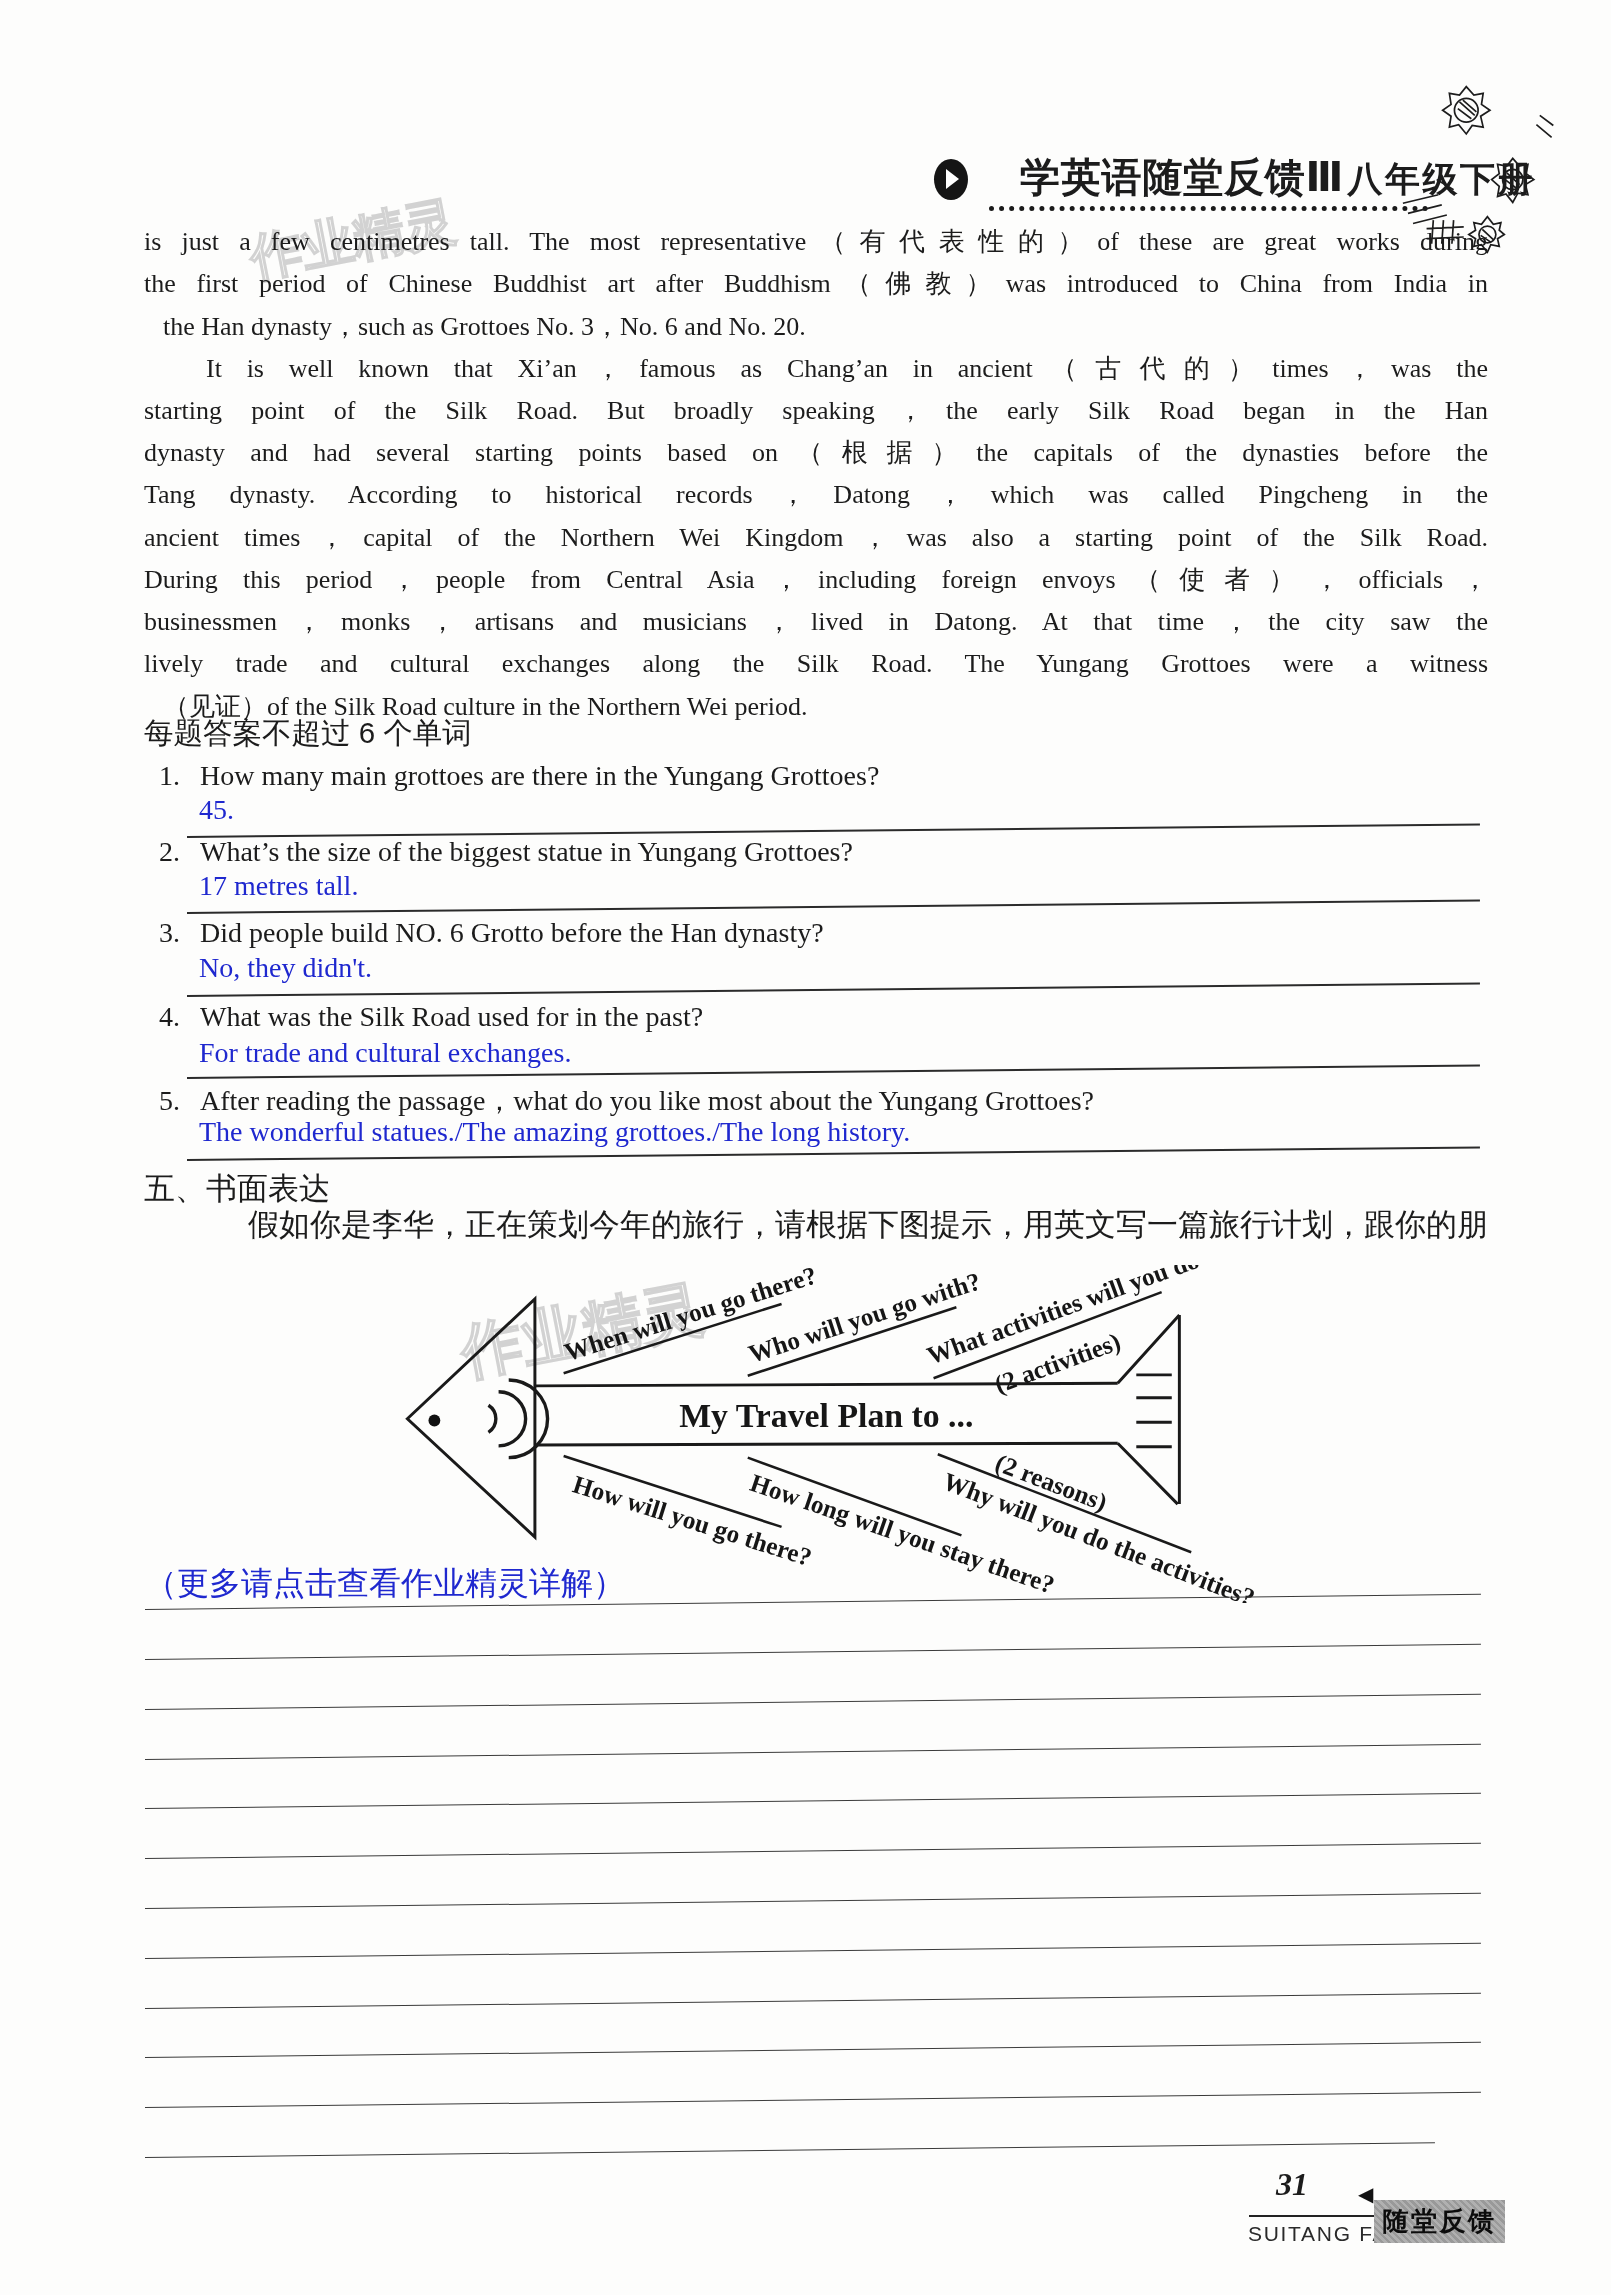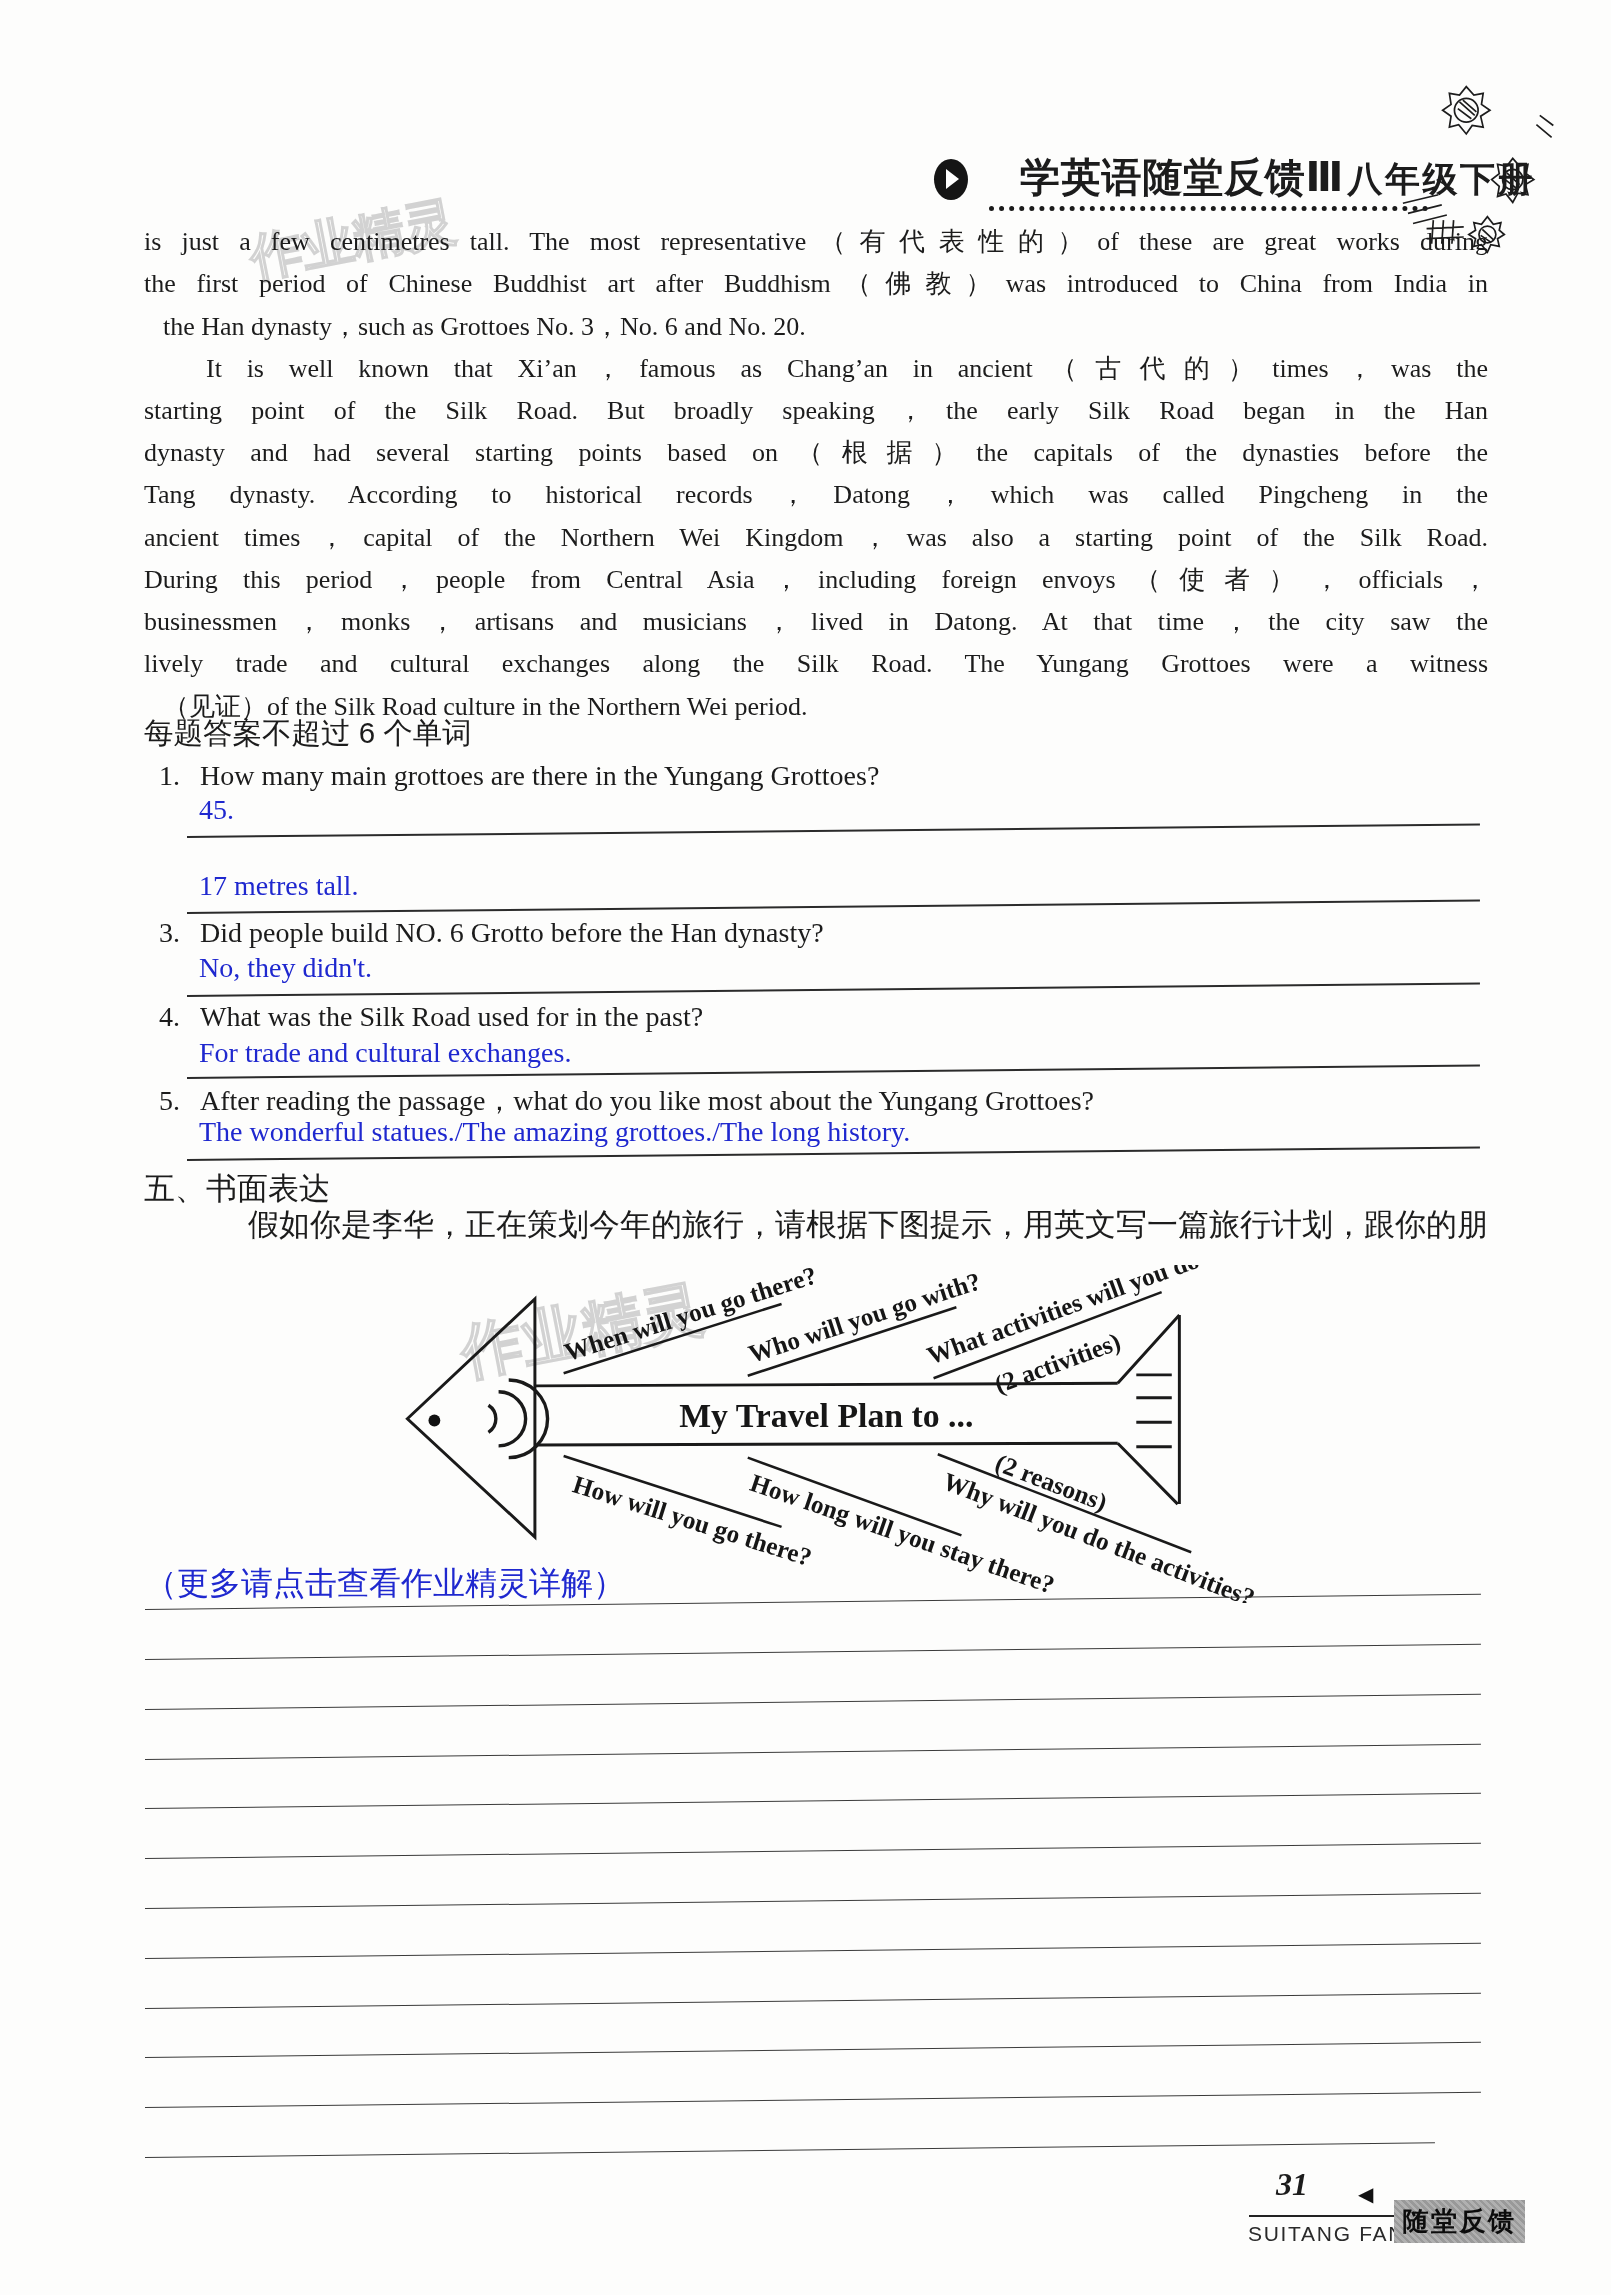--- a/index.html
+++ b/index.html
@@ -44,21 +44,21 @@
   .fish{position:absolute;left:355px;top:1265px;}
   
   .pg-num{position:absolute;left:1276px;top:2166px;font-size:32px;font-weight:bold;font-style:italic;}
   .back-arrow{position:absolute;left:1358px;top:2182px;font-size:20px;color:#111;}
   .brand-line{position:absolute;left:1249px;top:2215px;width:182px;border-top:2.5px solid #222;}
   .brand-latin{position:absolute;left:1248px;top:2222px;font-family:"Liberation Sans",sans-serif;
                font-size:21px;letter-spacing:1.7px;color:#2a2a2a;white-space:nowrap;}
   .brand-badge{position:absolute;left:1374px;top:2200px;padding:4.2px 8.4px;font-size:26px;font-weight:bold;
                letter-spacing:2.5px;color:#0c0c0c;white-space:nowrap;
                font-family:"Liberation Sans",sans-serif;
-               background:repeating-linear-gradient(45deg,#999 0 2.5px,#b0b0b0 2.5px 5px);margin-left:20px;}
+               background:repeating-linear-gradient(45deg,#999 0 2.5px,#b0b0b0 2.5px 5px);}
   svg text{font-family:"Liberation Serif","DejaVu Serif",serif;fill:#161616;}
 </style>
 </head>
 <body>
 
 <div class="page">
 
   <span class="play-icon"></span>
   <div class="hdr-title">
     <span class="hdr-main">学英语随堂反馈Ⅲ</span>
@@ -99,20 +99,23 @@
   <div class="pline end" style="top:686px">（见证）of the Silk Road culture in the Northern Wei period.</div>
 
   <div class="h-cn" style="top:714px">每题答案不超过 6 个单词</div>
 
   <div class="q-row" style="top:760px">
     <span class="q-num">1.</span><span>How many main grottoes are there in the Yungang Grottoes?</span>
   </div>
   <div class="a-row" style="top:794px">45.</div>
   <div class="u-line" style="top:836px"></div>
 
+  <div class="q-row" style="top:836px">
+    <span class="q-num">2.</span><span>What’s the size of the biggest statue in Yungang Grottoes?</span>
+  </div>
   <div class="a-row" style="top:870px">17 metres tall.</div>
   <div class="u-line" style="top:912px"></div>
 
   <div class="q-row" style="top:917px">
     <span class="q-num">3.</span><span>Did people build NO. 6 Grotto before the Han dynasty?</span>
   </div>
   <div class="a-row" style="top:952px">No, they didn't.</div>
   <div class="u-line" style="top:995px"></div>
 
   <div class="q-row" style="top:1001px">

